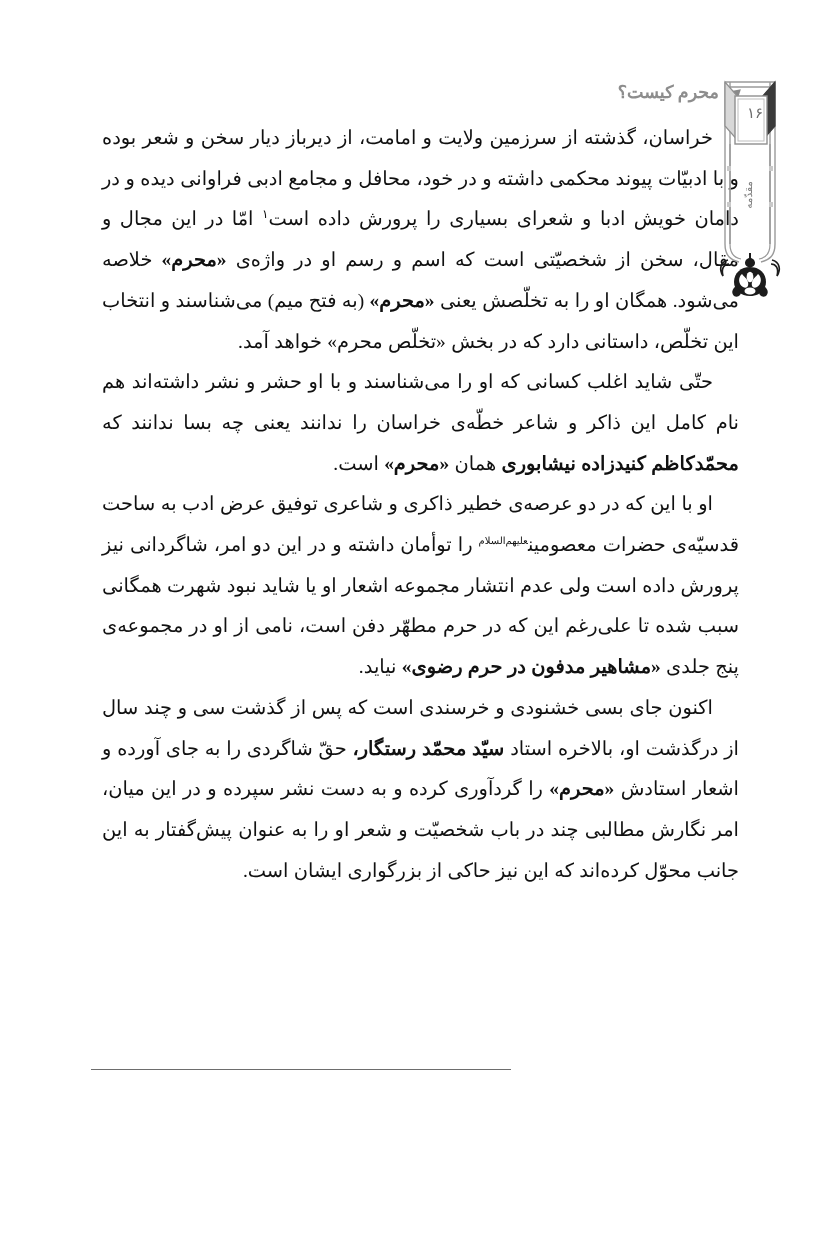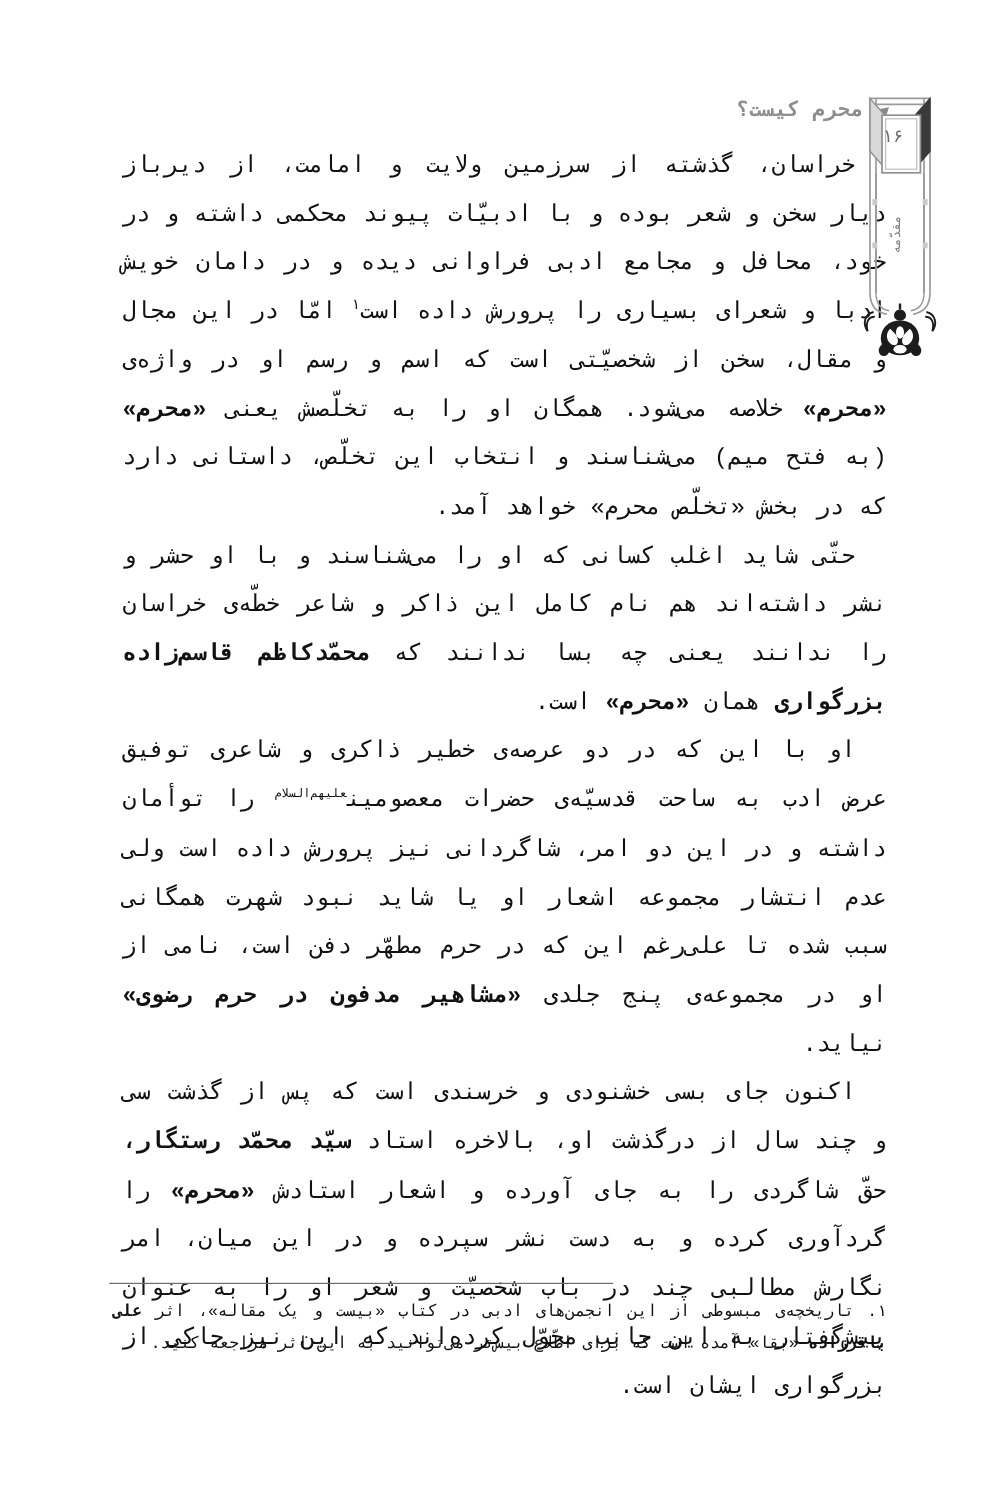--- a/index.html
+++ b/index.html
@@ -6,21 +6,21 @@
     margin: 0;
     padding: 0;
     background: #ffffff;
   }
   .page {
     position: relative;
     width: 839px;
     height: 1193px;
     background: #ffffff;
     overflow: hidden;
-    font-family: Liberation Mono, monospace;
+    font-family: Liberation Serif, serif;
     direction: rtl;
   }
 
   
   .heading-row {
     position: absolute;
     top: 82px;
     right: 100px;
     width: 637px;
     display: flex;
@@ -130,47 +130,44 @@
     white-space: nowrap;
     transform: rotate(-90deg);
     transform-origin: center center;
     letter-spacing: 0.3px;
   }
   .banner-page-number {
     position: absolute;
     top: 104px;
     left: 735px;
     width: 40px;
-    text-align: left;
+    text-align: center;
     font-size: 15px;
     color: #6e6e6e;
     pointer-events: none;
   }
 </style>
 </head>
 <body>
 
 <div class="page">
 
   <div class="heading-row">
     <span class="heading-arrow"></span>
     <span class="heading-text">محرم کیست؟</span>
   </div>
 
   <div class="body-block">
     <p class="para" id="p1"><span>خراسان، گذشته از سرزمین ولایت و امامت، از دیرباز دیار سخن و شعر بوده و با  ادبیّات پیوند محکمی داشته و در خود، محافل و مجامع ادبی فراوانی دیده و در دامان خویش ادبا و شعرای بسیاری را پرورش داده است</span><sup class="fn">۱</sup><span> امّا در این مجال و مقال، سخن از شخصیّتی است که اسم و رسم او در واژه‌ی </span><b class="bold">«محرم»</b><span> خلاصه می‌شود. همگان او را به تخلّصش یعنی </span><b class="bold">«محرم»</b><span> (به فتح میم) می‌شناسند و انتخاب این تخلّص، داستانی دارد که در بخش «تخلّص محرم» خواهد آمد.</span></p>
-    <p class="para" id="p2"><span>حتّی شاید اغلب کسانی که او را می‌شناسند و با او حشر و نشر داشته‌اند هم نام کامل این ذاکر و شاعر خطّه‌ی خراسان را ندانند یعنی چه بسا ندانند که </span><b class="bold">محمّدکاظم قاسم‌زاده بزرگواری</b><span> همان </span><b class="bold">«محرم»</b><span> است.</span></p>
+    <p class="para" id="p2"><span>حتّی شاید اغلب کسانی که او را می‌شناسند و با او حشر و نشر داشته‌اند هم نام کامل این ذاکر و شاعر خطّه‌ی خراسان را ندانند یعنی چه بسا ندانند که </span><b class="bold">محمّدکاظم کنید‌زاده نیشابوری</b><span> همان </span><b class="bold">«محرم»</b><span> است.</span></p>
     <p class="para" id="p3"><span>او با این که در دو عرصه‌ی خطیر ذاکری و شاعری توفیق عرض ادب به ساحت قدسیّه‌ی حضرات معصومین</span><span class="honorific">علیهم‌السلام</span><span> را توأمان داشته و در این دو امر، شاگردانی نیز پرورش داده است ولی عدم انتشار مجموعه اشعار او یا شاید نبود شهرت همگانی سبب شده تا علی‌رغم این که در حرم مطهّر دفن است، نامی از او در مجموعه‌ی پنج جلدی </span><b class="bold">«مشاهیر مدفون در حرم رضوی»</b><span> نیاید.</span></p>
     <p class="para" id="p4"><span>اکنون جای بسی خشنودی و خرسندی است که پس از گذشت سی و چند سال از درگذشت او، بالاخره استاد </span><b class="bold">سیّد محمّد رستگار،</b><span> حقّ شاگردی را به جای آورده و اشعار استادش </span><b class="bold">«محرم»</b><span> را گردآوری کرده و به دست نشر سپرده و در این میان، امر نگارش مطالبی چند در باب شخصیّت و شعر او را به عنوان پیش‌گفتار به این جانب محوّل کرده‌اند که این نیز حاکی از بزرگواری ایشان است.</span></p>
   </div>
 
   <div class="footnote-rule"></div>
-  <div class="footnote-block">
-    <p id="fn1"><span>۱. تاریخچه‌ی مبسوطی از این انجمن‌های ادبی در کتاب «بیست و یک مقاله»، اثر </span><b class="bold">علی باقرزاده</b><span> «بقا» آمده است که برای اطّلاع بیش‌تر می‌توانید به این اثر مراجعه کنید.</span></p>
-  </div>
 
   <div class="banner">
     <svg width="100" height="222" viewBox="0 0 100 222" xmlns="http://www.w3.org/2000/svg">
       <g fill="none" stroke="#9a9a9a" stroke-width="1.4">
 
         <path d="M24,4 L24,166"></path>
         <path d="M29,4 L29,166"></path>
 
         <path d="M74,4 L74,166"></path>
         <path d="M69,4 L69,166"></path>

